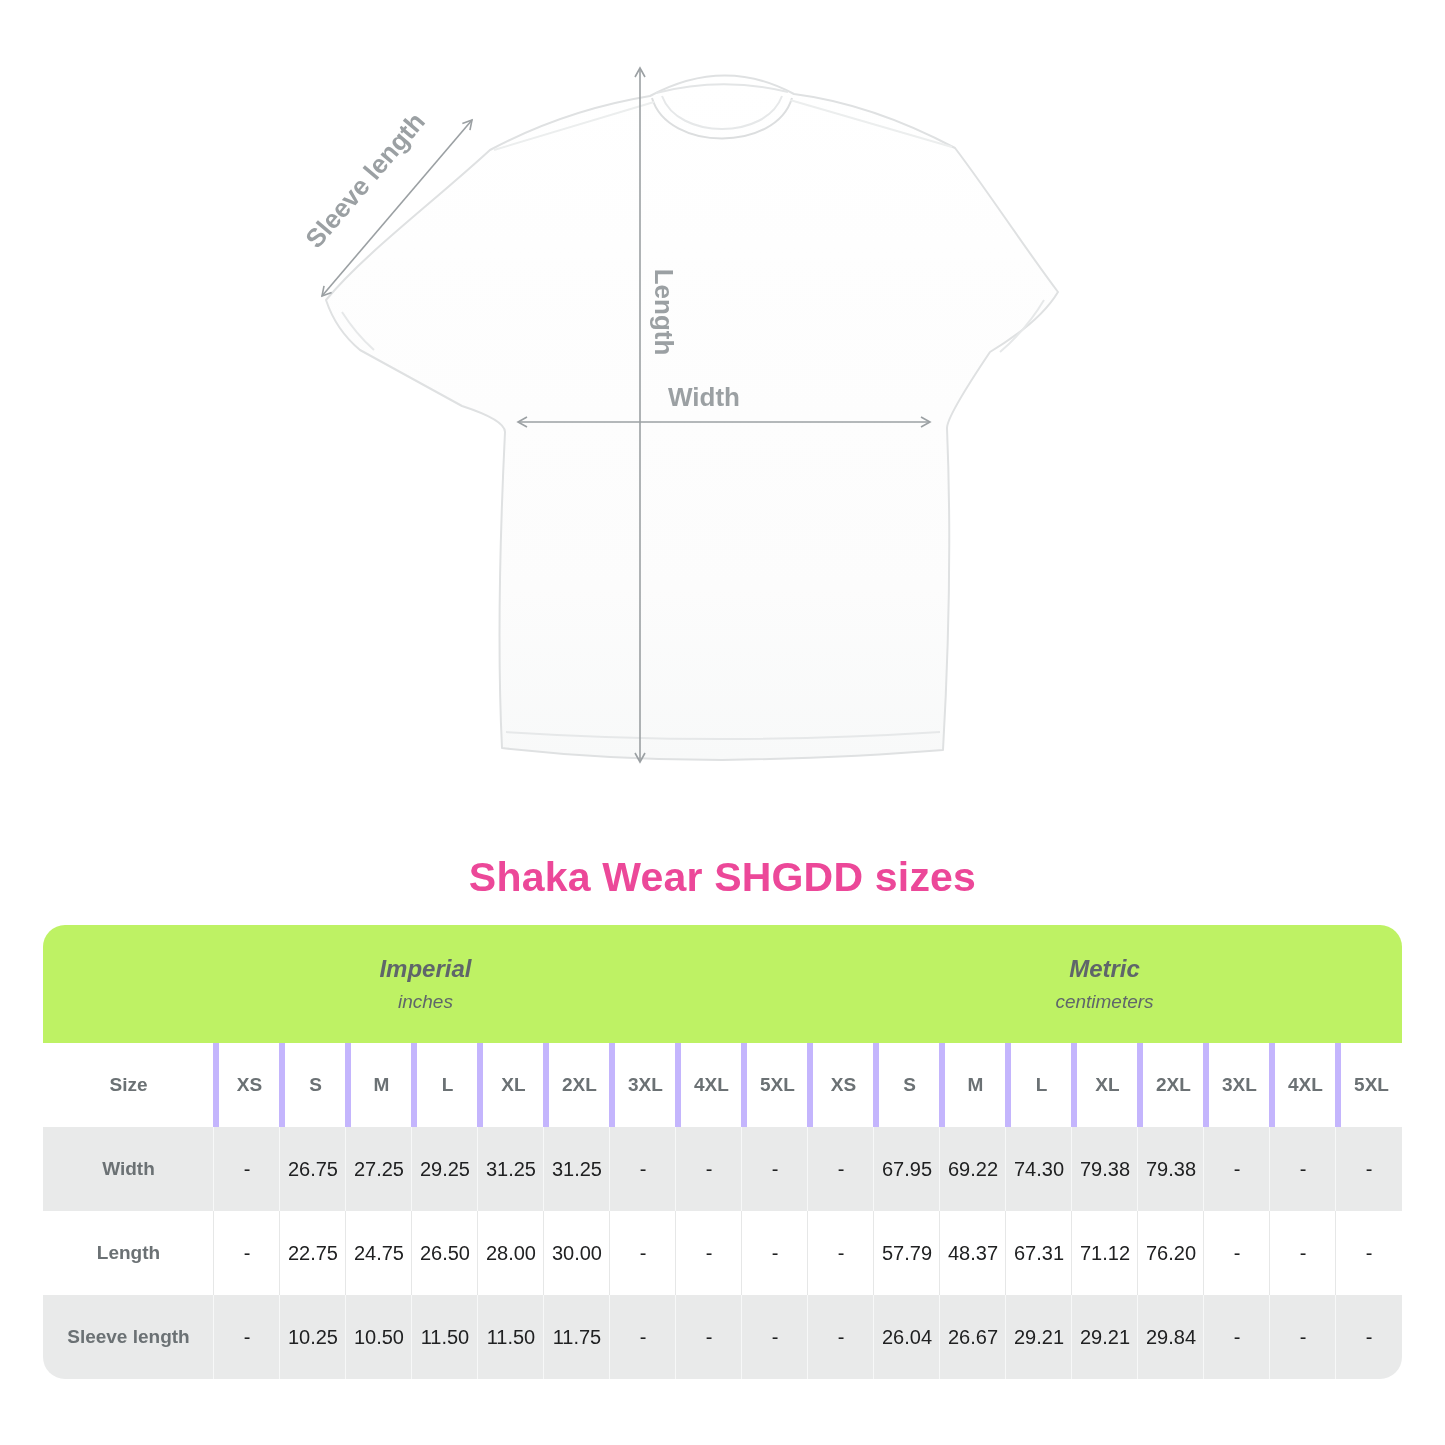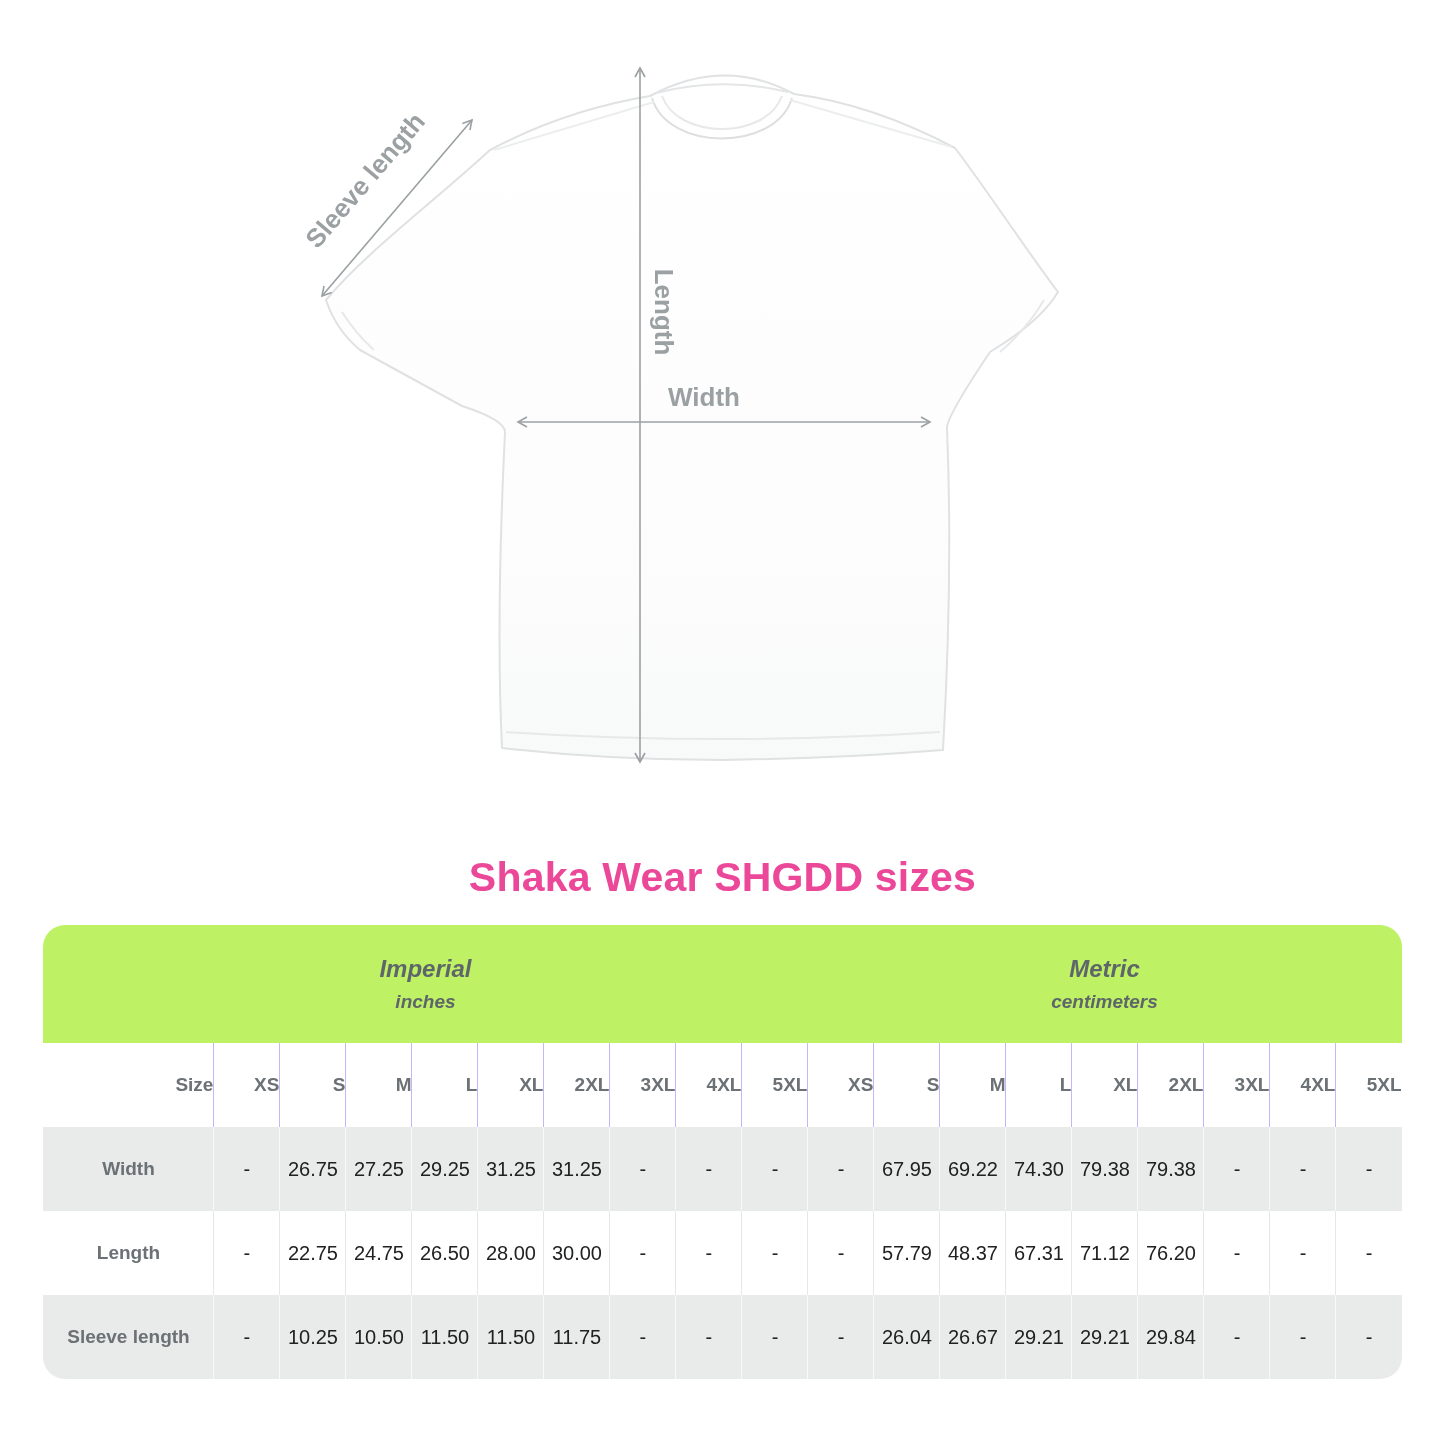--- a/index.html
+++ b/index.html
@@ -32,27 +32,27 @@
   table.size-table col.lbl{width:170px;}
   table.size-table col.dat{width:66px;}
 
   tr.row-units th{
     background:#bef264;height:118px;vertical-align:middle;
     padding:0;
   }
   tr.row-units th:first-child{border-radius:22px 0 0 0;}
   tr.row-units th:last-child{border-radius:0 22px 0 0;}
   .unit-title{font-size:24px;font-weight:bold;font-style:italic;color:#5f666a;}
-  .unit-sub{margin-top:8px;font-size:19px;font-style:italic;color:#5f666a;font-weight:bold;}
+  .unit-sub{margin-top:8px;font-size:19px;font-style:italic;color:#5f666a;font-weight:normal;}
 
   tr.row-sizes th{
     background:#ffffff;height:84px;padding:0;
-    font-size:19px;font-weight:bold;color:#6b7174;text-align:right;
-  }
-  tr.row-sizes th + th{border-left:1px solid #c4b5fd;}
+    font-size:19px;font-weight:bold;color:#6b7174;
+  }
+  tr.row-sizes th + th{border-left:6px solid #c4b5fd;}
 
   tbody th.rowlabel{
     font-size:19px;font-weight:bold;color:#6b7174;padding:0;
   }
   tbody td{
     text-align:center;font-size:20px;color:#202122;padding:0;
   }
   tr.mrow{height:84px;}
   tr.row-shade th, tr.row-shade td{background:#e9eaea;}
   tr.row-shade td, tr.row-shade th + td{border-left:1px solid #f7f8f8;}

